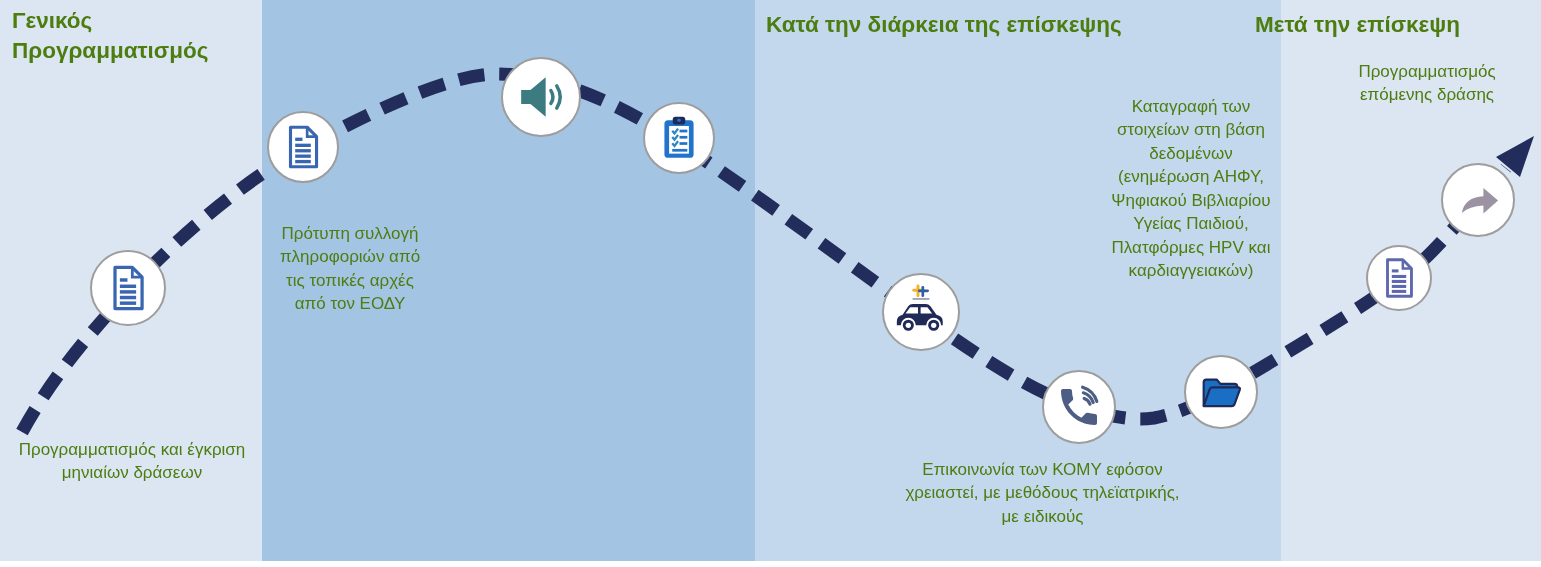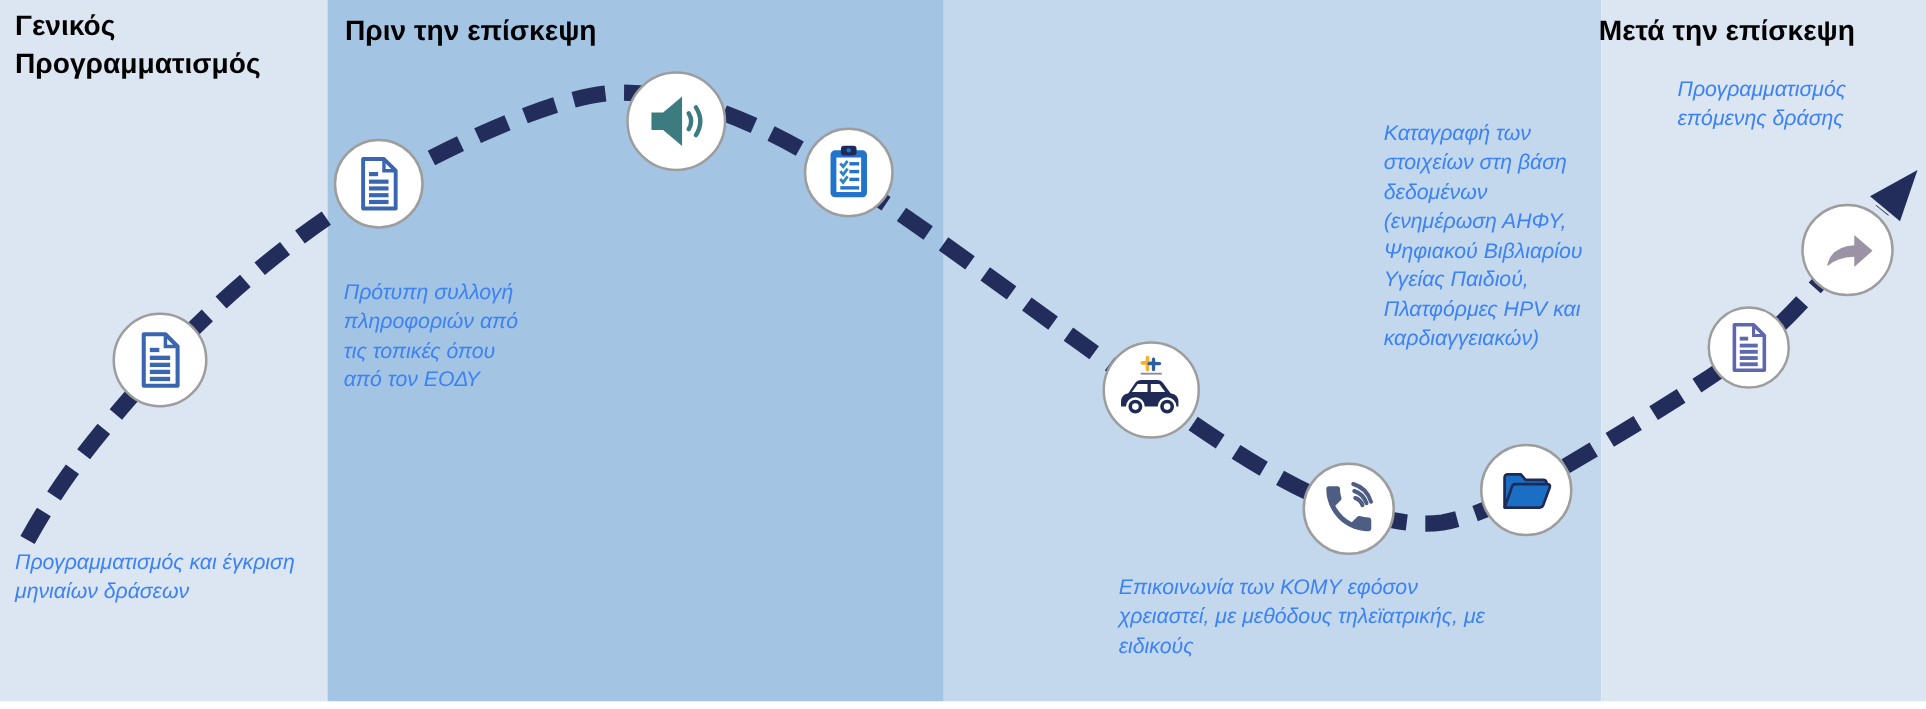--- a/index.html
+++ b/index.html
@@ -6,26 +6,26 @@
   #canvas{
     position:relative;width:1541px;height:567px;overflow:hidden;background:#fff;
     font-family:"Liberation Sans","DejaVu Sans",sans-serif;color:#2b3040;
   }
   .col{position:absolute;top:0;height:561px;}
   .col1{left:0;width:262px;}
   .col2{left:262px;width:493px;}
   .col3{left:755px;width:526px;}
   .col4{left:1281px;width:260px;}
   .phase-title{
-    position:absolute;font-size:22.5px;font-weight:600;color:#000000;
+    position:absolute;font-size:22.5px;font-weight:600;color:#4d7c0f;
     line-height:1.32;z-index:3;
   }
   .step-text{
-    position:absolute;font-size:17px;line-height:1.38;text-align:left;
-    color:#3b82f6;z-index:3;font-style:italic;
+    position:absolute;font-size:17px;line-height:1.38;text-align:center;
+    color:#4d7c0f;z-index:3;
   }
   #wave{position:absolute;left:0;top:0;z-index:1;pointer-events:none;}
   .node{
     position:absolute;border-radius:50%;background:#fff;border:2px solid #9d9d9d;
     display:flex;align-items:center;justify-content:center;z-index:2;box-sizing:border-box;
   }
 </style>
 </head>
 <body>
 
@@ -46,22 +46,22 @@
              C 928 320, 1016 388, 1082 408
              C 1112 417, 1134 421, 1154 418
              C 1176 414, 1200 404, 1224 390
              C 1282 355, 1344 320, 1402 278
              C 1432 256, 1454 226, 1480 200
              L 1506 168" fill="none" stroke="#232d5b" stroke-width="13" stroke-dasharray="26 15"></path>
     <polygon points="1534,136 1520,177 1496,157" fill="#232d5b"></polygon>
   </svg>
 
   <div class="phase-title" style="left:12px;top:6px;width:230px;">Γενικός Προγραμματισμός</div>
-  <div class="phase-title" style="left:276px;top:10px;width:420px;">Πριν την επίσκεψη</div>
-  <div class="phase-title" style="left:1255px;top:10px;width:245px;margin-left:24px;">Μετά την επίσκεψη</div>
+  <div class="phase-title" style="left:766px;top:10px;width:440px;">Κατά την διάρκεια της επίσκεψης</div>
+  <div class="phase-title" style="left:1255px;top:10px;width:245px;">Μετά την επίσκεψη</div>
 
   <div class="node" style="left:90px;top:250px;width:76px;height:76px;">
     <svg viewBox="0 0 48 48" width="52" height="52">
       <path d="M12 5h16l9 9v29H12z" fill="#fff" stroke="#3a66b1" stroke-width="3" stroke-linejoin="round"></path>
       <path d="M28 5v9h9" fill="none" stroke="#3a66b1" stroke-width="2.6"></path>
       <rect x="16.5" y="15" width="7" height="3.2" fill="#3a66b1"></rect>
       <rect x="16.5" y="20.8" width="15" height="3.2" fill="#3a66b1"></rect>
       <rect x="16.5" y="26" width="15" height="3.2" fill="#3a66b1"></rect>
       <rect x="16.5" y="31.2" width="15" height="3.2" fill="#3a66b1"></rect>
       <rect x="16.5" y="36.4" width="15" height="3.2" fill="#3a66b1"></rect>
@@ -149,18 +149,18 @@
     </svg>
   </div>
 
   <div class="node" style="left:1441px;top:163px;width:74px;height:74px;">
     <svg viewBox="0 0 48 48" width="52" height="52">
       <path d="M9 36q2.5-14.5 20-15.5V13l13.5 11.5L29 36.5v-7.5q-13 .5-20 7z" fill="#9b93a4"></path>
     </svg>
   </div>
 
   <div class="step-text" style="left:12px;top:438px;width:240px;">Προγραμματισμός και έγκριση μηνιαίων δράσεων</div>
-  <div class="step-text" style="left:275px;top:222px;width:150px;">Πρότυπη συλλογή πληροφοριών από τις τοπικές όπου από τον ΕΟΔΥ</div>
+  <div class="step-text" style="left:275px;top:222px;width:150px;">Πρότυπη συλλογή πληροφοριών από τις τοπικές αρχές από τον ΕΟΔΥ</div>
   <div class="step-text" style="left:1107px;top:95px;width:168px;">Καταγραφή των στοιχείων στη βάση δεδομένων (ενημέρωση ΑΗΦΥ, Ψηφιακού Βιβλιαρίου Υγείας Παιδιού, Πλατφόρμες HPV και καρδιαγγειακών)</div>
   <div class="step-text" style="left:895px;top:458px;width:295px;">Επικοινωνία των ΚΟΜΥ εφόσον χρειαστεί, με μεθόδους τηλεϊατρικής, με ειδικούς</div>
   <div class="step-text" style="left:1342px;top:60px;width:170px;">Προγραμματισμός επόμενης δράσης</div>
 
 </div>
 
 </body></html>

